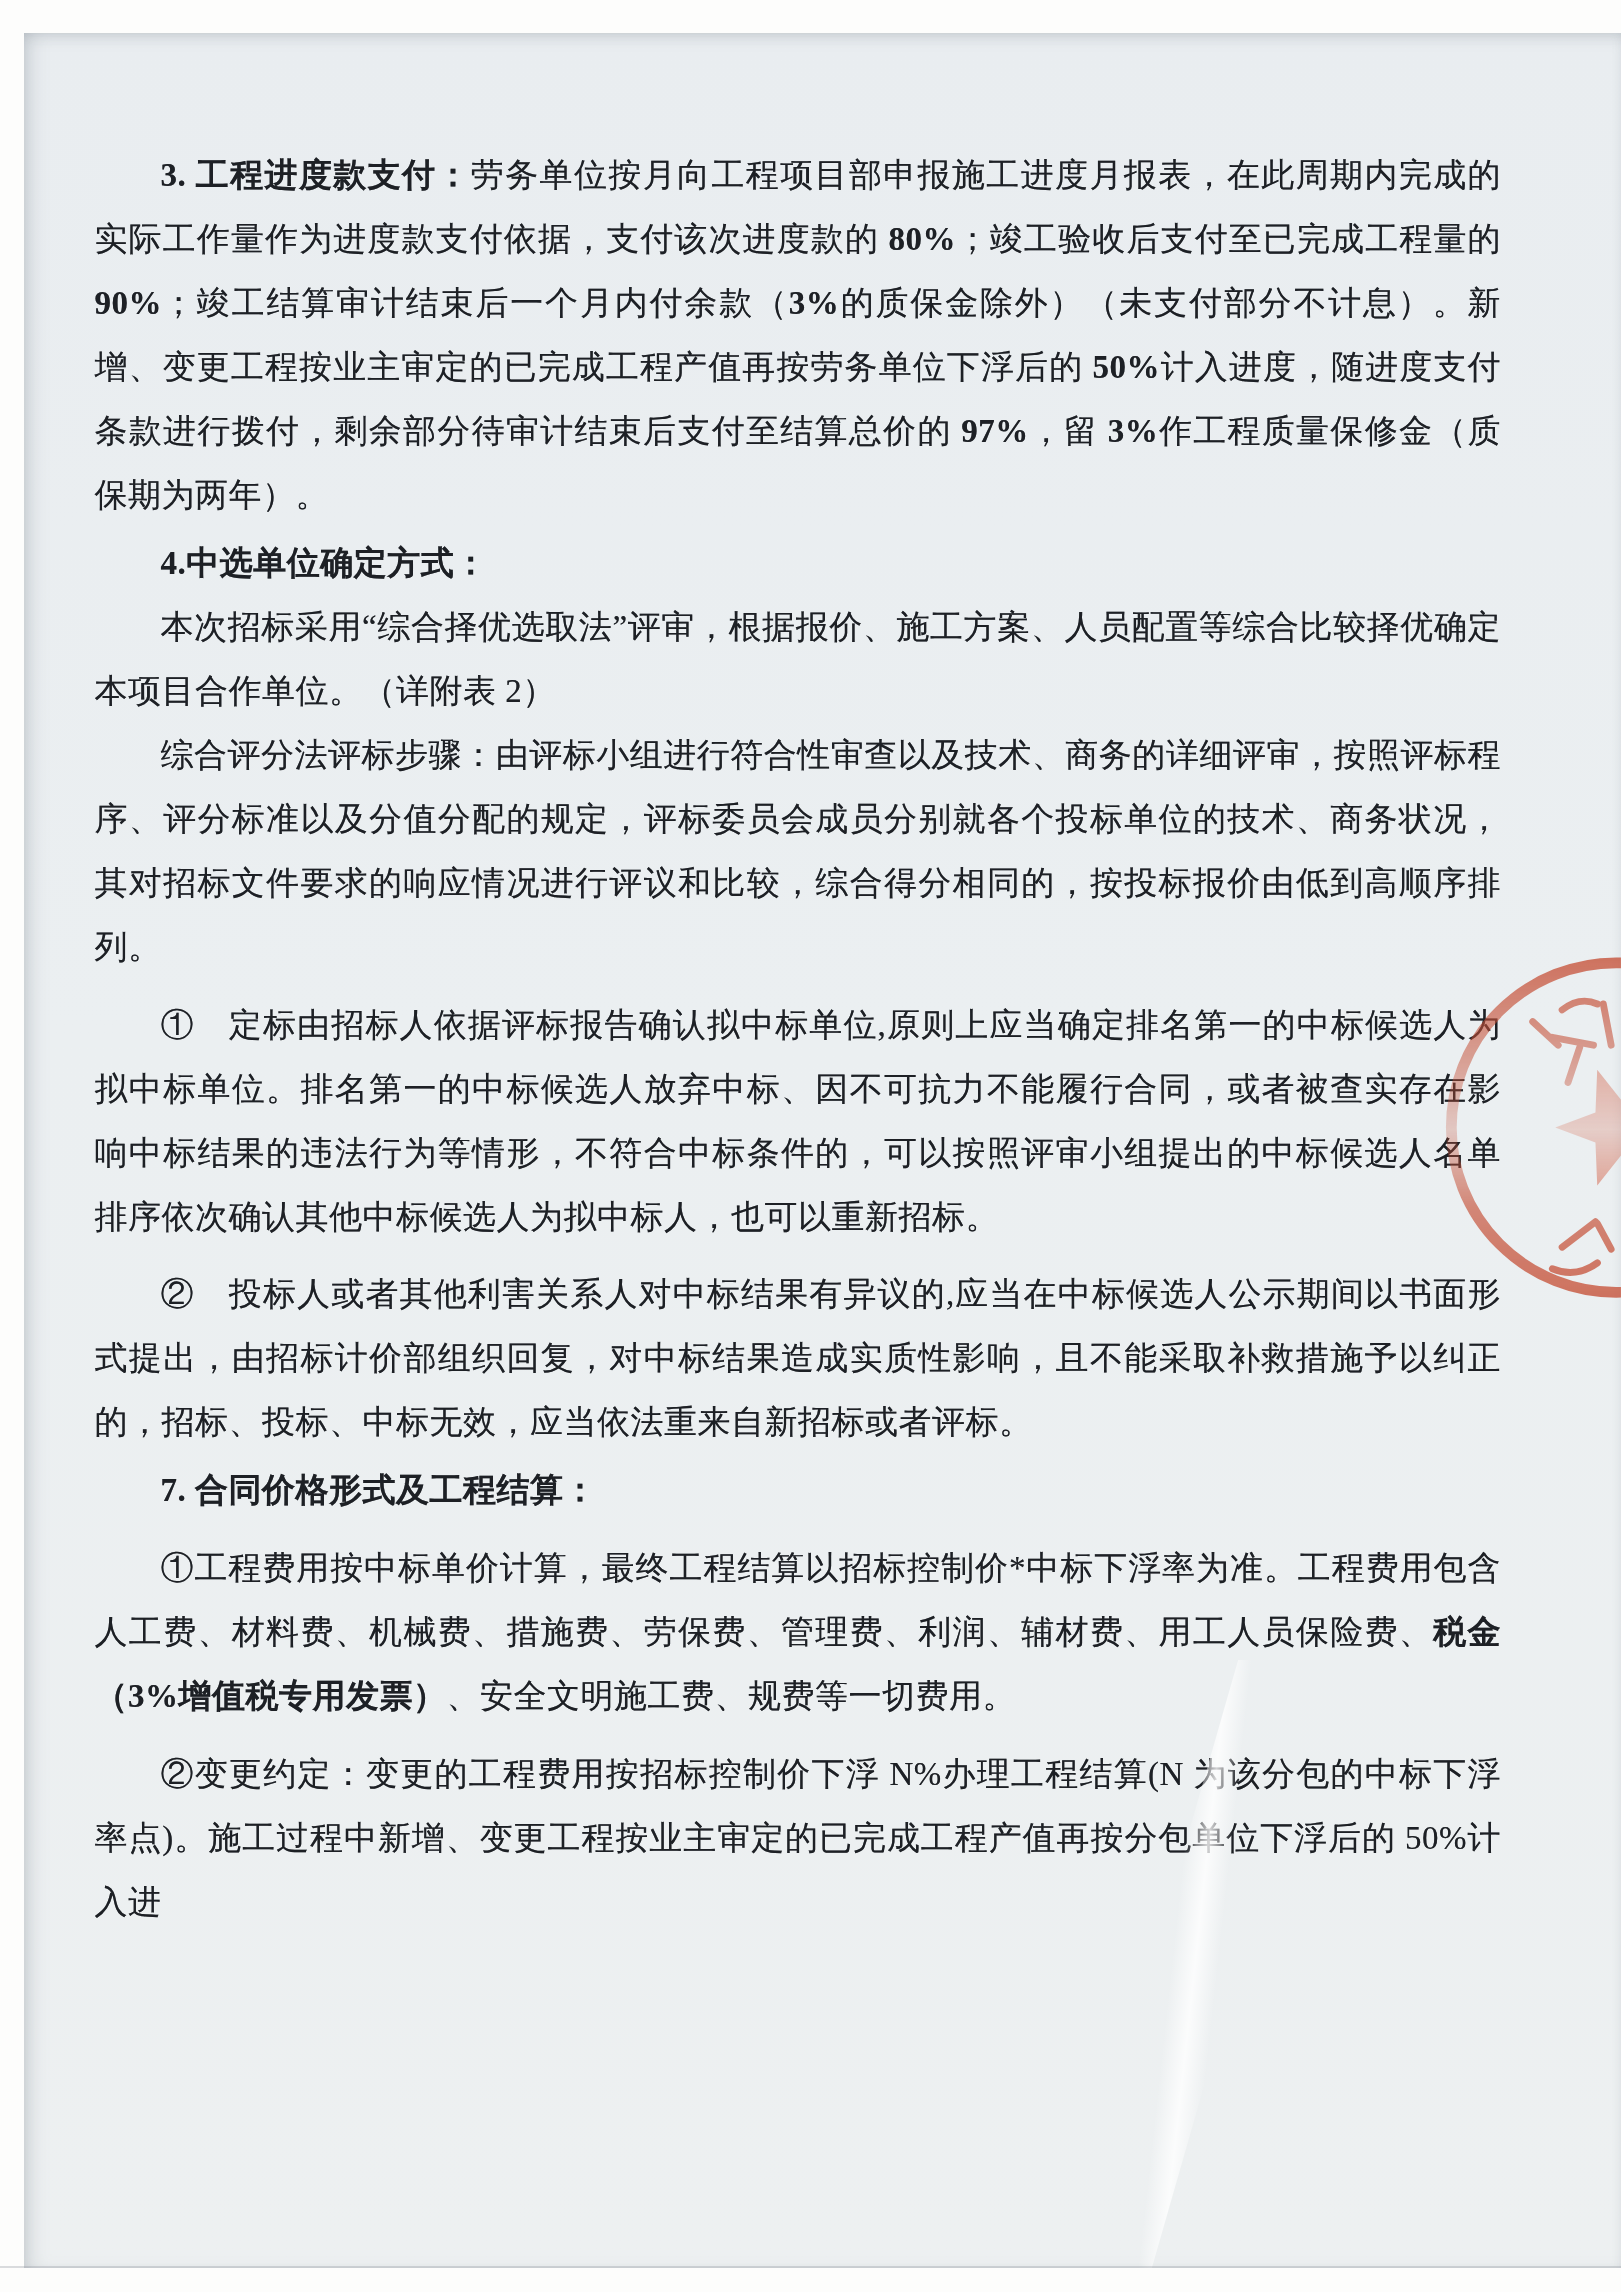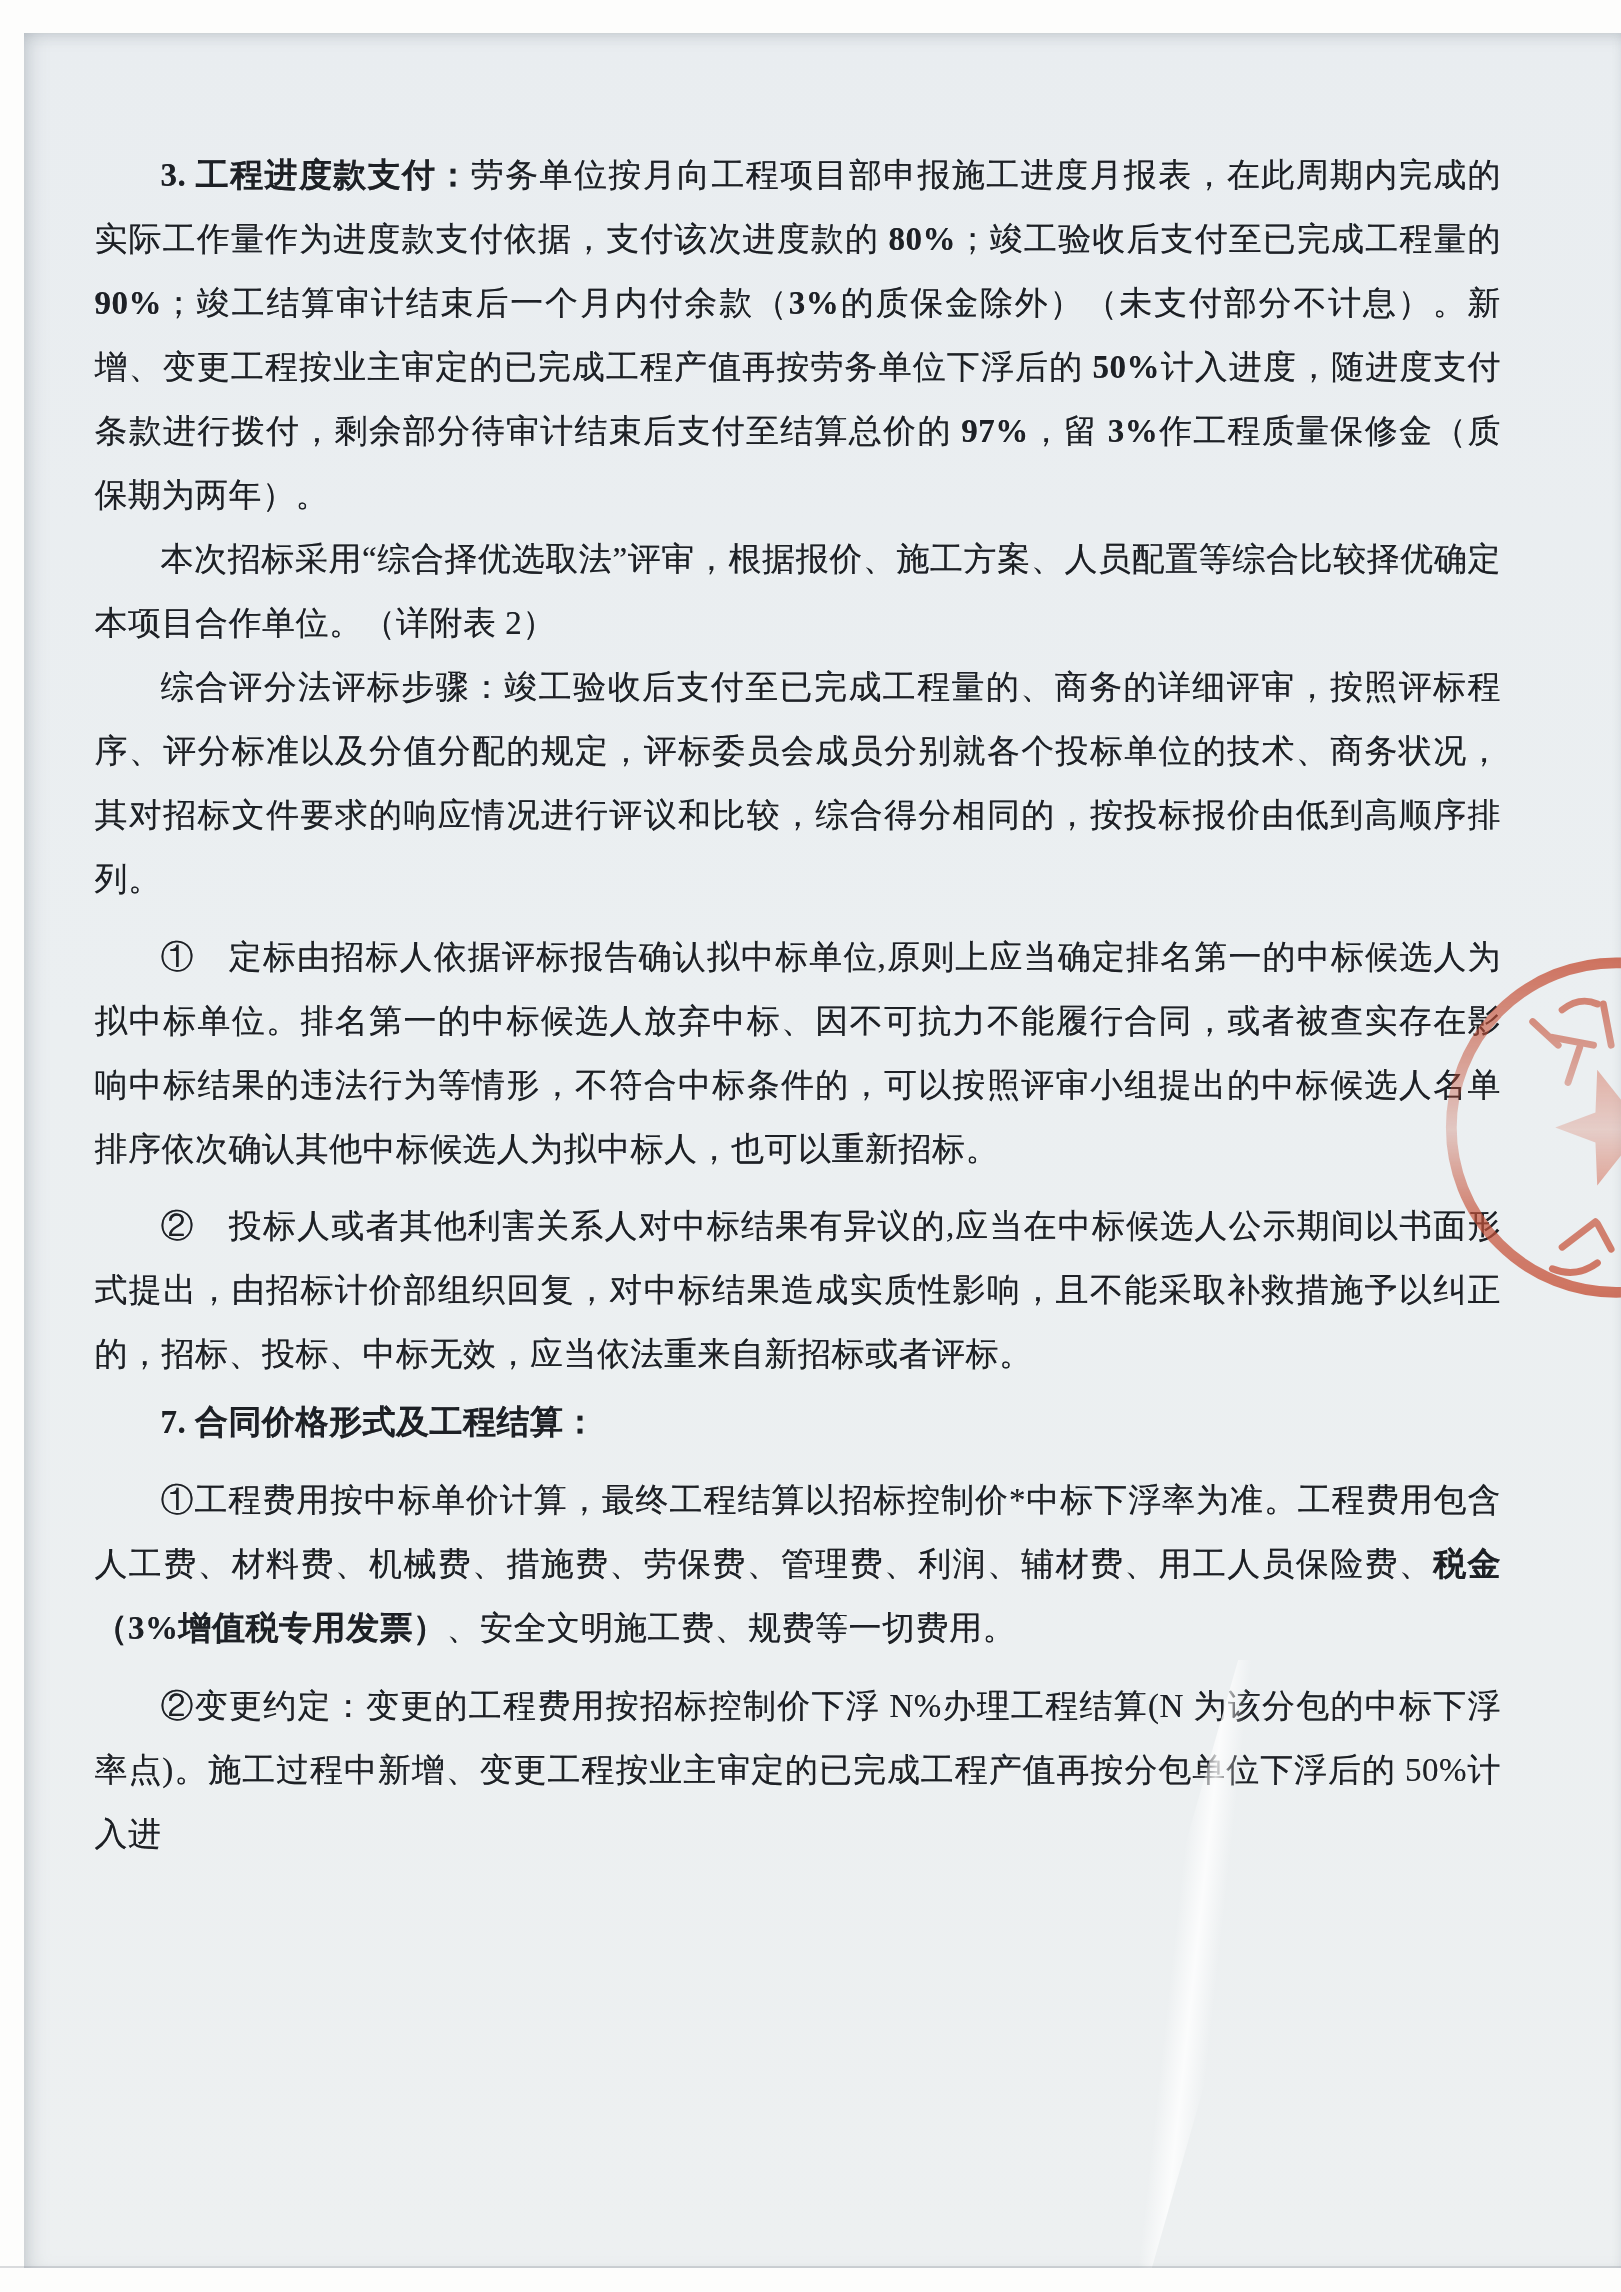--- a/index.html
+++ b/index.html
@@ -59,22 +59,23 @@
     width: 206px; height: 353px;
     pointer-events: none;
   }
 </style>
 </head>
 <body>
 
 <div class="paper">
   <div class="content">
       <p class="para kind-body"><span class="run bold">3. 工程进度款支付：</span><span class="run">劳务单位按月向工程项目部申报施工进度月报表，在此周期内完成的实际工作量作为进度款支付依据，支付该次进度款的 </span><span class="run bold">80%</span><span class="run">；竣工验收后支付至已完成工程量的 </span><span class="run bold">90%</span><span class="run">；竣工结算审计结束后一个月内付余款（</span><span class="run bold">3%</span><span class="run">的质保金除外）（未支付部分不计息）。新增、变更工程按业主审定的已完成工程产值再按劳务单位下浮后的 </span><span class="run bold">50%</span><span class="run">计入进度，随进度支付条款进行拨付，剩余部分待审计结束后支付至结算总价的 </span><span class="run bold">97%</span><span class="run">，留 </span><span class="run bold">3%</span><span class="run">作工程质量保修金（质保期为两年）。</span></p>
+      <p class="para kind-heading"><span class="run bold">4.中选单位确定方式：</span></p>
       <p class="para kind-body"><span class="run">本次招标采用“综合择优选取法”评审，根据报价、施工方案、人员配置等综合比较择优确定本项目合作单位。（详附表 2）</span></p>
-      <p class="para kind-body"><span class="run">综合评分法评标步骤：竣工验收后支付至已完成工程量的、商务的详细评审，按照评标程序、评分标准以及分值分配的规定，评标委员会成员分别就各个投标单位的技术、商务状况，其对招标文件要求的响应情况进行评议和比较，综合得分相同的，按投标报价由低到高顺序排列。</span></p>
+      <p class="para kind-body"><span class="run">综合评分法评标步骤：由评标小组进行符合性审查以及技术、商务的详细评审，按照评标程序、评分标准以及分值分配的规定，评标委员会成员分别就各个投标单位的技术、商务状况，其对招标文件要求的响应情况进行评议和比较，综合得分相同的，按投标报价由低到高顺序排列。</span></p>
       <p class="para kind-item"><span class="run">①　定标由招标人依据评标报告确认拟中标单位,原则上应当确定排名第一的中标候选人为拟中标单位。排名第一的中标候选人放弃中标、因不可抗力不能履行合同，或者被查实存在影响中标结果的违法行为等情形，不符合中标条件的，可以按照评审小组提出的中标候选人名单排序依次确认其他中标候选人为拟中标人，也可以重新招标。</span></p>
       <p class="para kind-item"><span class="run">②　投标人或者其他利害关系人对中标结果有异议的,应当在中标候选人公示期间以书面形式提出，由招标计价部组织回复，对中标结果造成实质性影响，且不能采取补救措施予以纠正的，招标、投标、中标无效，应当依法重来自新招标或者评标。</span></p>
       <p class="para kind-heading"><span class="run bold">7. 合同价格形式及工程结算：</span></p>
       <p class="para kind-item"><span class="run">①工程费用按中标单价计算，最终工程结算以招标控制价*中标下浮率为准。工程费用包含人工费、材料费、机械费、措施费、劳保费、管理费、利润、辅材费、用工人员保险费、</span><span class="run bold">税金（3%增值税专用发票）</span><span class="run">、安全文明施工费、规费等一切费用。</span></p>
       <p class="para kind-item"><span class="run">②变更约定：变更的工程费用按招标控制价下浮 N%办理工程结算(N 为该分包的中标下浮率点)。施工过程中新增、变更工程按业主审定的已完成工程产值再按分包单位下浮后的 50%计入进</span></p>
     </div>
 </div>
 
 <div class="scan-bottom-line"></div>
 

